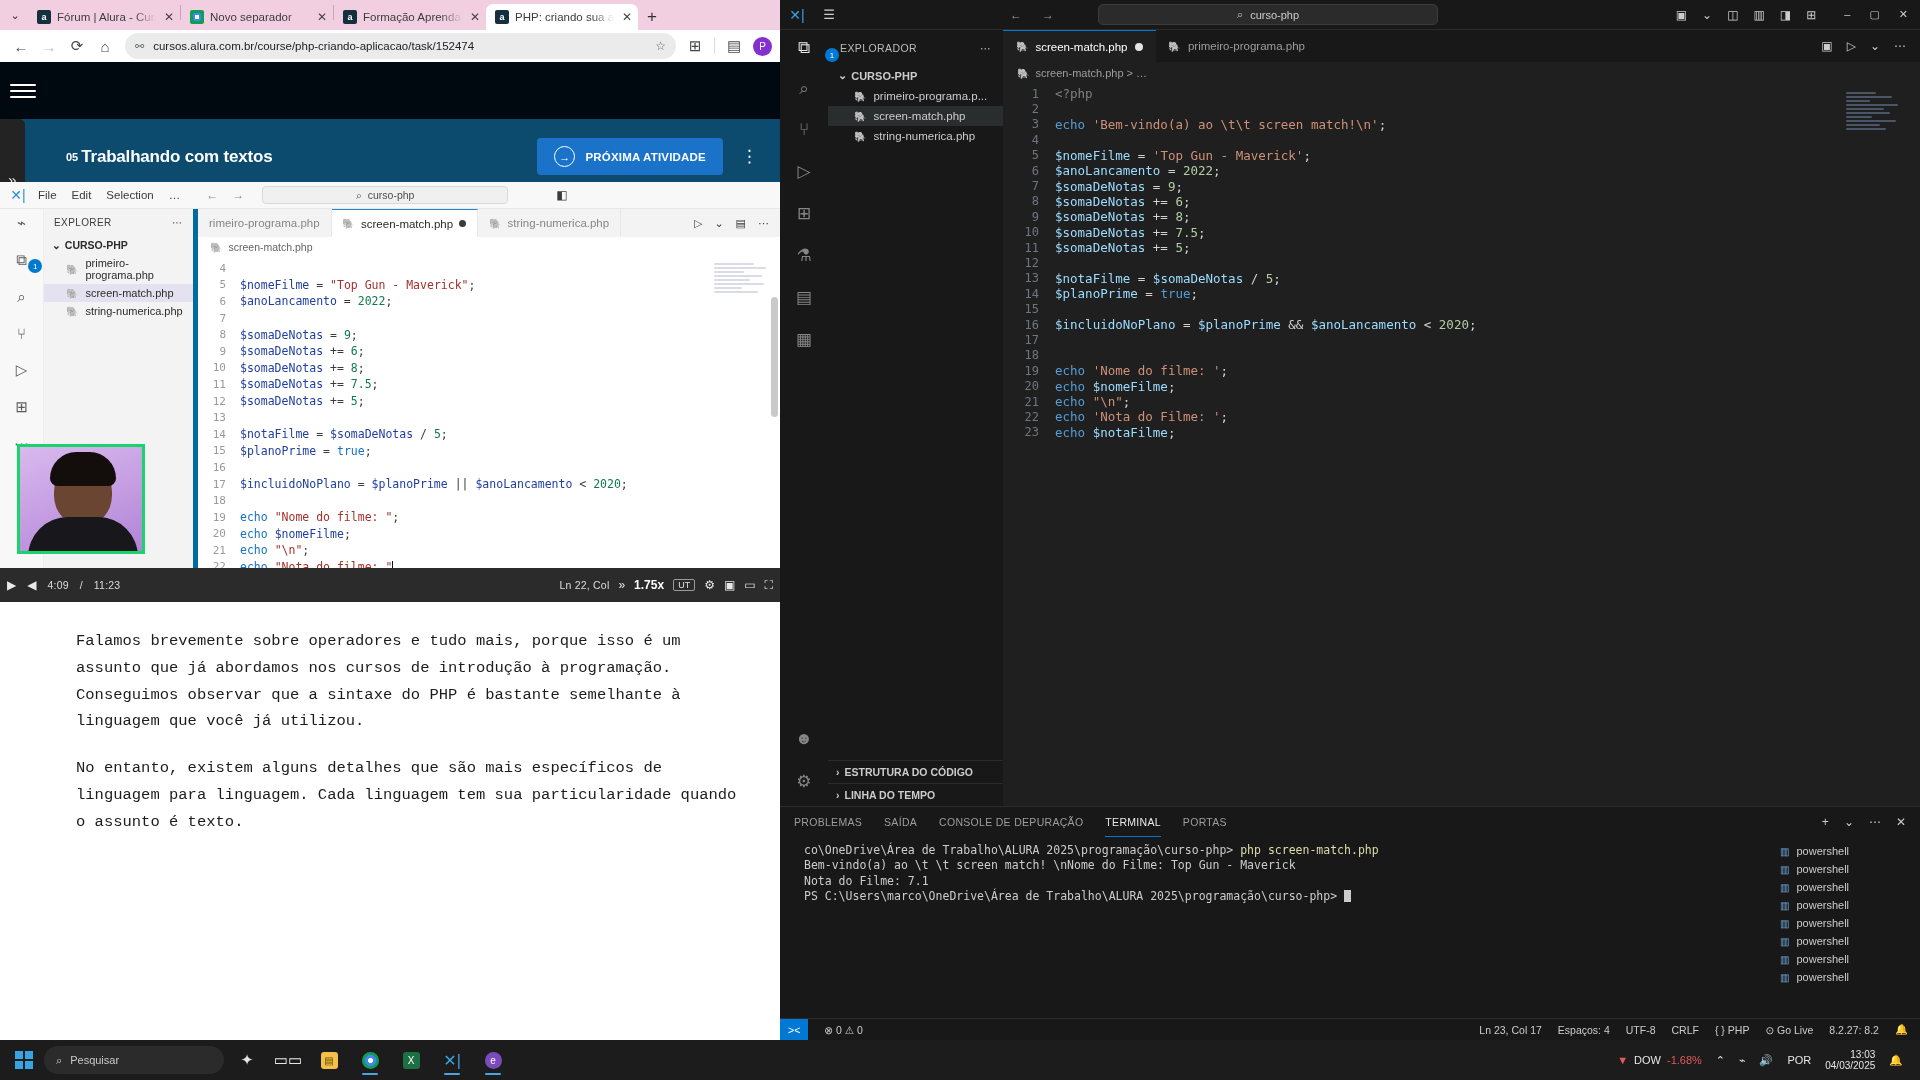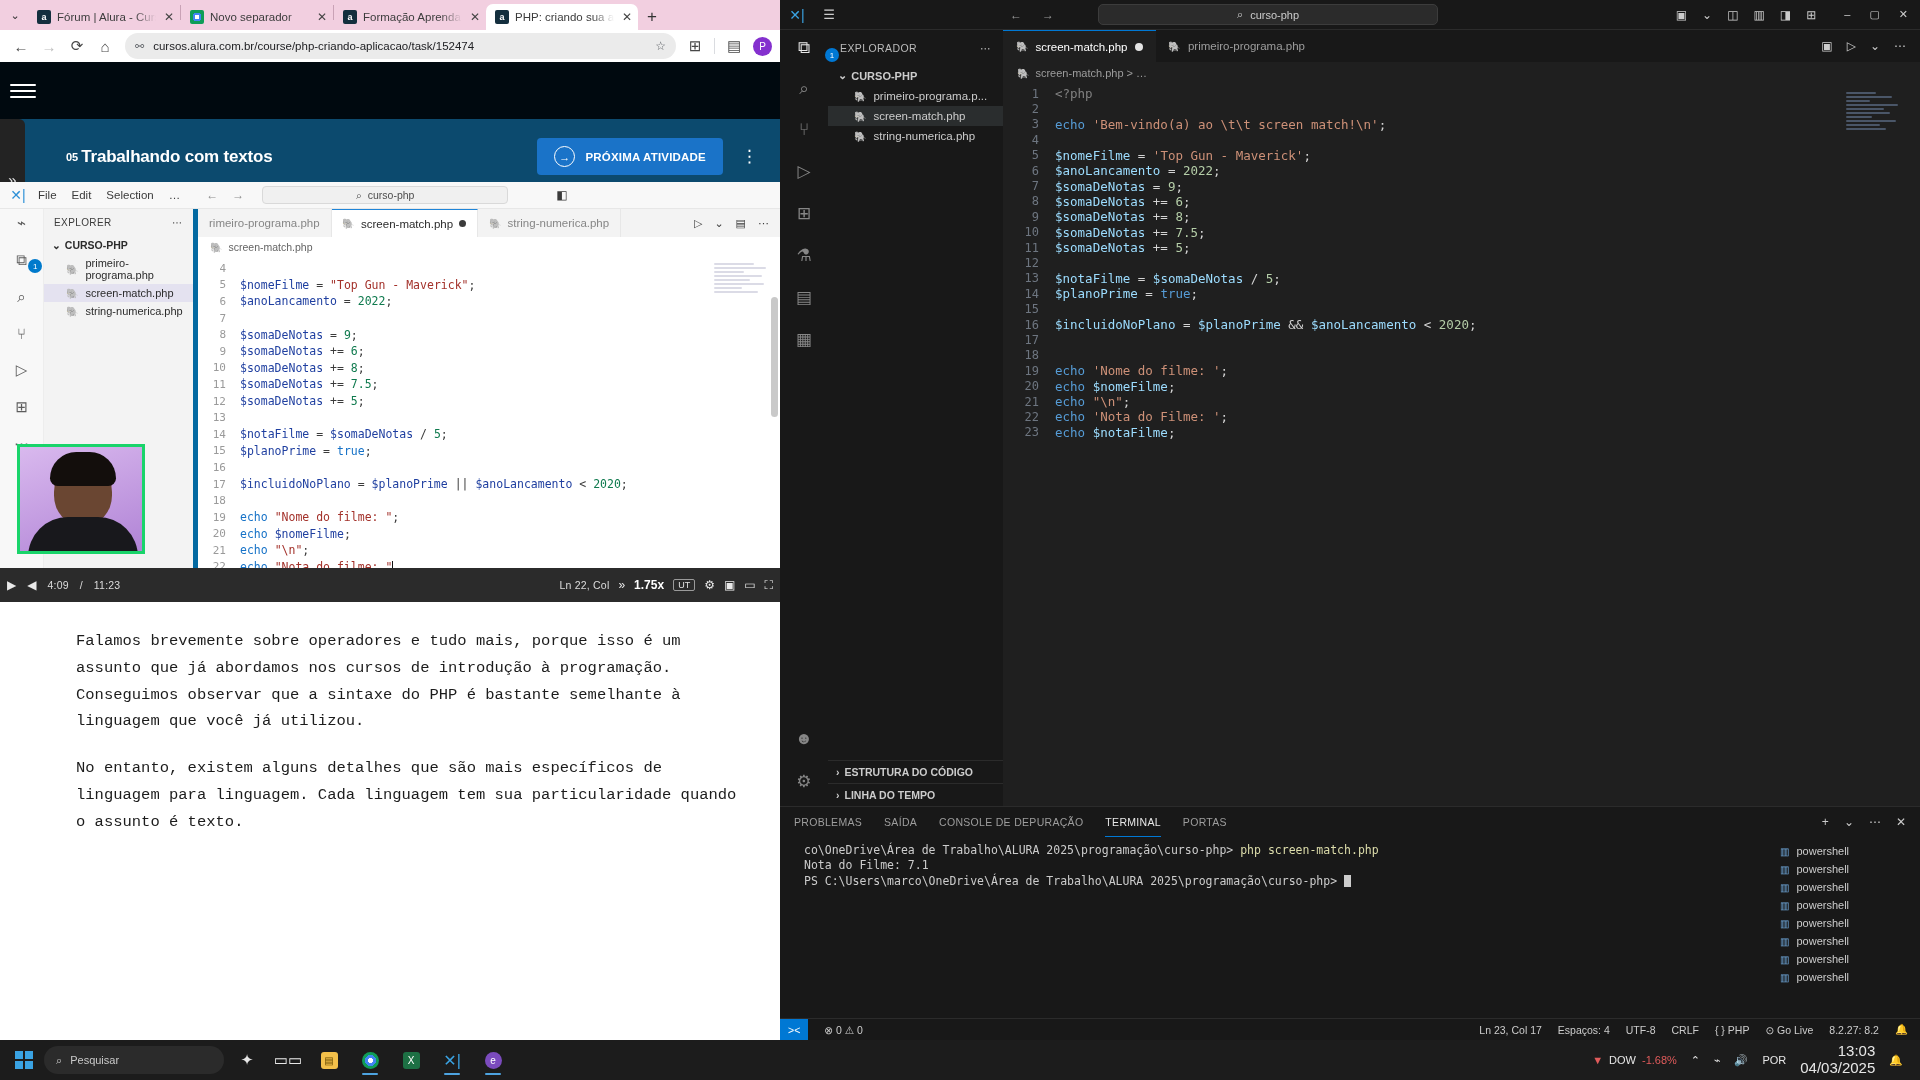--- a/index.html
+++ b/index.html
@@ -260,21 +260,21 @@
   .tb-search {
     width: 180px; height: 28px; background: #2b2b2b; border-radius: 15px; display: flex; align-items: center;
     gap: 8px; padding: 0 12px; font-size: 11px; color: #c9c9c9;
   }
   .tb-ico { width: 36px; height: 32px; display: flex; align-items: center; justify-content: center; font-size: 15px; position: relative; }
   .tb-ico.active::after { content:''; position: absolute; bottom: 1px; left: 10px; width: 16px; height: 2px; background: #4da3e0; border-radius: 2px; }
   .sq { width: 17px; height: 17px; border-radius: 3px; display: flex; align-items: center; justify-content: center; font-size: 10px; color: #fff; }
   .tb-right { margin-left: auto; display: flex; align-items: center; gap: 14px; font-size: 11px; padding-right: 8px; }
   .stock { display: flex; align-items: center; gap: 6px; font-size: 11px; }
   .stock .dn { color: #e05b5b; }
-  .clock { text-align: right; line-height: 1.12; font-size: 15px; }
+  .clock { text-align: right; line-height: 1.12; font-size: 10px; }
 </style>
 </head>
 <body>
 
 <div class="screen">
 
   <div class="browser">
 
     <div class="tabstrip">
       <div class="tab-chevron">⌄</div>
@@ -775,20 +775,21 @@
         <span class="ic">
           <span>+</span>
           <span>⌄</span>
           <span>⋯</span>
           <span>✕</span>
         </span>
       </div>
       <div class="panel-body">
         <div class="term">
           <div><span>co\OneDrive\Área de Trabalho\ALURA 2025\programação\curso-php&gt; </span><span class="hl">php screen-match.php</span></div>
+          <div>Bem-vindo(a) ao \t \t screen match! \nNome do Filme: Top Gun - Maverick</div>
           <div>Nota do Filme: 7.1</div>
           <div><span>PS C:\Users\marco\OneDrive\Área de Trabalho\ALURA 2025\programação\curso-php&gt; </span><span class="term-cursor"></span></div>
         </div>
         <div class="term-list">
           <div class="term-item">
               <span class="ps-ico">▥</span>
               <span>powershell</span>
             </div>
           <div class="term-item">
               <span class="ps-ico">▥</span>

